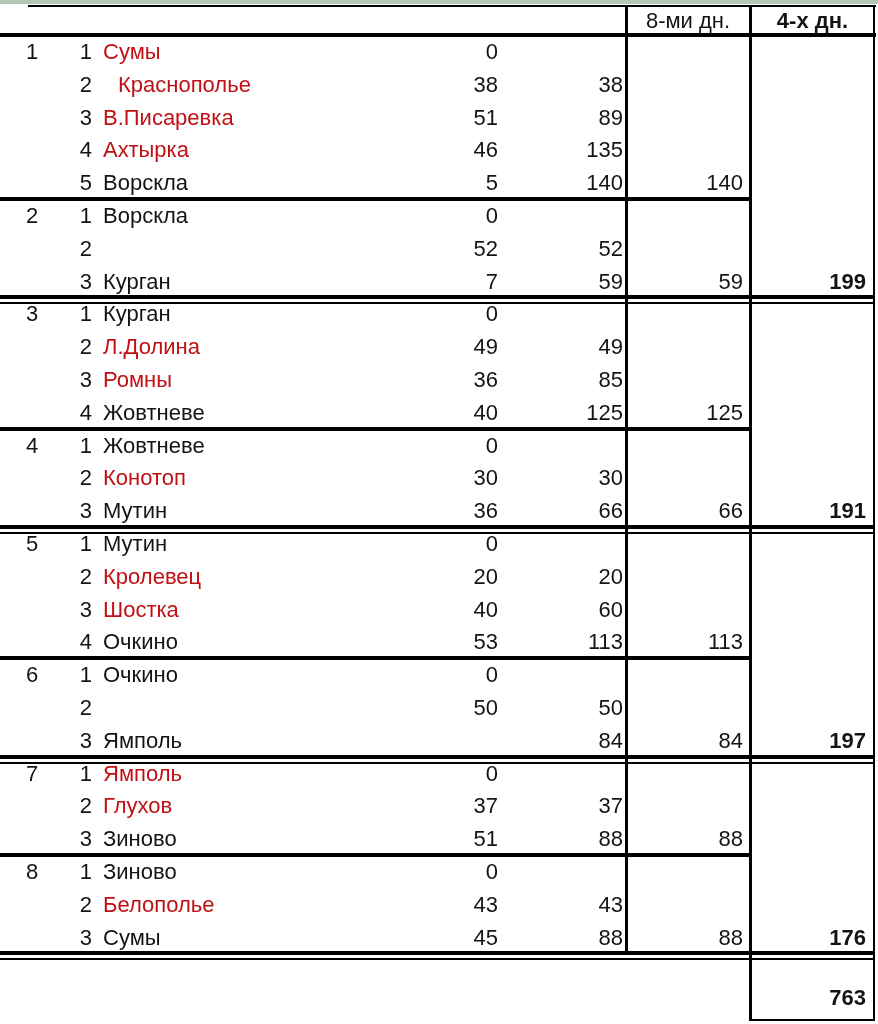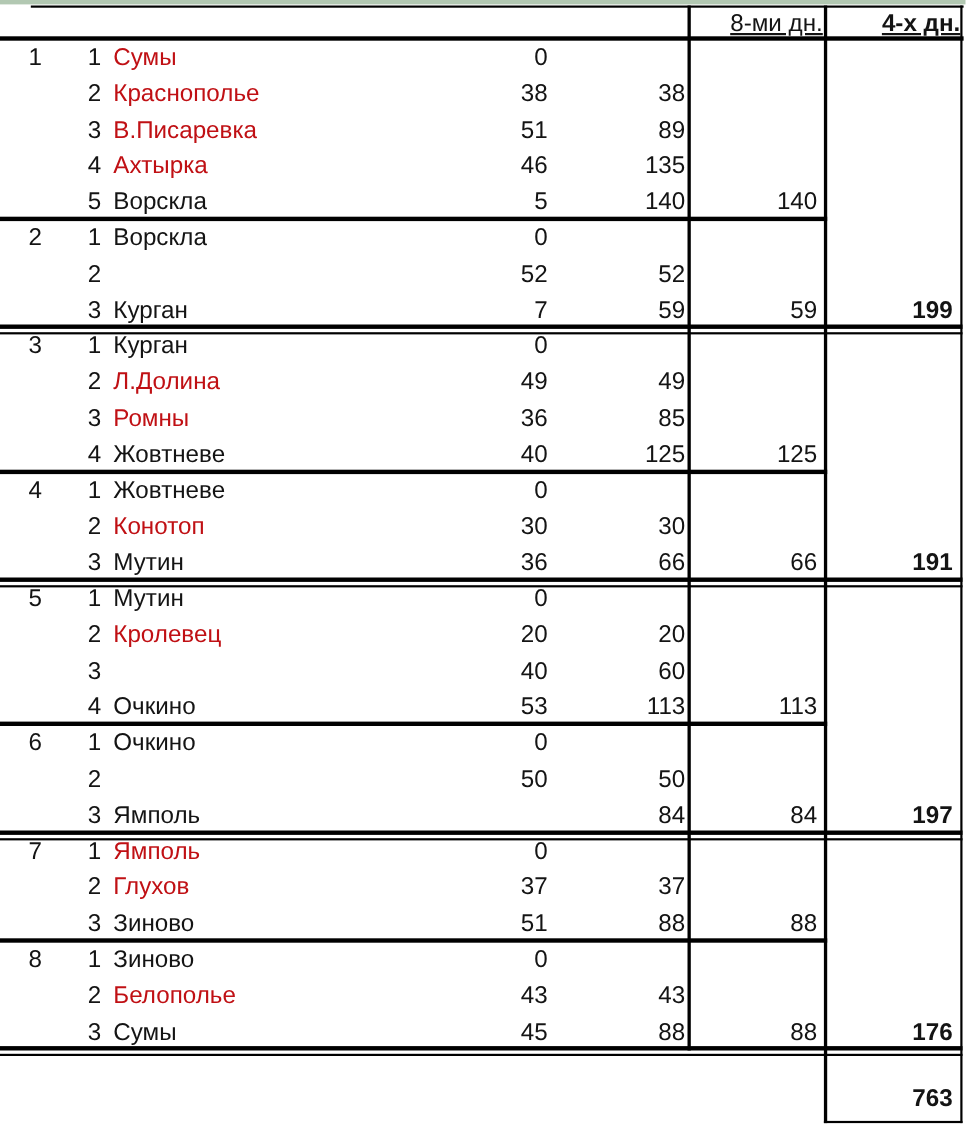--- a/index.html
+++ b/index.html
@@ -3,21 +3,21 @@
 <meta charset="utf-8">
 <style>
   html,body{margin:0;padding:0;background:#fff;}
   #canvas{
     position:relative;width:878px;height:1024px;background:#ffffff;overflow:hidden;
     font-family:"Liberation Sans","DejaVu Sans",sans-serif;
     font-size:22px;color:var(--black,#141414);
   }
   .line{position:absolute;background:var(--grid,#000);}
   .strip{position:absolute;left:0;top:0;width:878px;height:4px;background:var(--strip,#b2c8b2);}
-  .hdr{position:absolute;top:7px;height:28px;line-height:28px;text-align:right;white-space:nowrap;text-decoration:underline;}
+  .hdr{position:absolute;top:7px;height:28px;line-height:28px;text-align:center;white-space:nowrap;}
   .hdr.b{font-weight:bold;}
   .row{position:absolute;left:0;width:878px;height:33px;line-height:33px;}
   .cell{position:absolute;top:0;height:33px;white-space:nowrap;overflow:visible;}
   .r{text-align:right;}
   .c{text-align:center;}
   .red{color:var(--red,#c01014);}
   .bold{font-weight:bold;}
   .ftotal{position:absolute;height:36px;line-height:36px;text-align:right;font-weight:bold;}
 </style>
 </head>
@@ -42,21 +42,21 @@
         <div class="cell r" style="left: 40px; width: 52px;">1</div>
         <div class="cell  red" style="left: 103px; width: 250px;">Сумы</div>
         <div class="cell r" style="left: 360px; width: 138px;">0</div>
         <div class="cell r" style="left: 490px; width: 133px;"></div>
         <div class="cell r" style="left: 635px; width: 108px;"></div>
         <div class="cell r bold" style="left: 753px; width: 113px;"></div>
       </div>
       <div class="row" style="top: 68px;">
         <div class="cell c" style="left: 10px; width: 44px;"></div>
         <div class="cell r" style="left: 40px; width: 52px;">2</div>
-        <div class="cell  red" style="left: 103px; width: 250px;">Краснополье</div>
+        <div class="cell  red" style="left: 118px; width: 250px;">Краснополье</div>
         <div class="cell r" style="left: 360px; width: 138px;">38</div>
         <div class="cell r" style="left: 490px; width: 133px;">38</div>
         <div class="cell r" style="left: 635px; width: 108px;"></div>
         <div class="cell r bold" style="left: 753px; width: 113px;"></div>
       </div>
       <div class="row" style="top: 101px;">
         <div class="cell c" style="left: 10px; width: 44px;"></div>
         <div class="cell r" style="left: 40px; width: 52px;">3</div>
         <div class="cell  red" style="left: 103px; width: 250px;">В.Писаревка</div>
         <div class="cell r" style="left: 360px; width: 138px;">51</div>
@@ -191,20 +191,21 @@
         <div class="cell r" style="left: 40px; width: 52px;">2</div>
         <div class="cell  red" style="left: 103px; width: 250px;">Кролевец</div>
         <div class="cell r" style="left: 360px; width: 138px;">20</div>
         <div class="cell r" style="left: 490px; width: 133px;">20</div>
         <div class="cell r" style="left: 635px; width: 108px;"></div>
         <div class="cell r bold" style="left: 753px; width: 113px;"></div>
       </div>
       <div class="row" style="top: 593px;">
         <div class="cell c" style="left: 10px; width: 44px;"></div>
         <div class="cell r" style="left: 40px; width: 52px;">3</div>
+        <div class="cell  red" style="left: 103px; width: 250px;">Шостка</div>
         <div class="cell r" style="left: 360px; width: 138px;">40</div>
         <div class="cell r" style="left: 490px; width: 133px;">60</div>
         <div class="cell r" style="left: 635px; width: 108px;"></div>
         <div class="cell r bold" style="left: 753px; width: 113px;"></div>
       </div>
       <div class="row" style="top: 625px;">
         <div class="cell c" style="left: 10px; width: 44px;"></div>
         <div class="cell r" style="left: 40px; width: 52px;">4</div>
         <div class="cell " style="left: 103px; width: 250px;">Очкино</div>
         <div class="cell r" style="left: 360px; width: 138px;">53</div>

